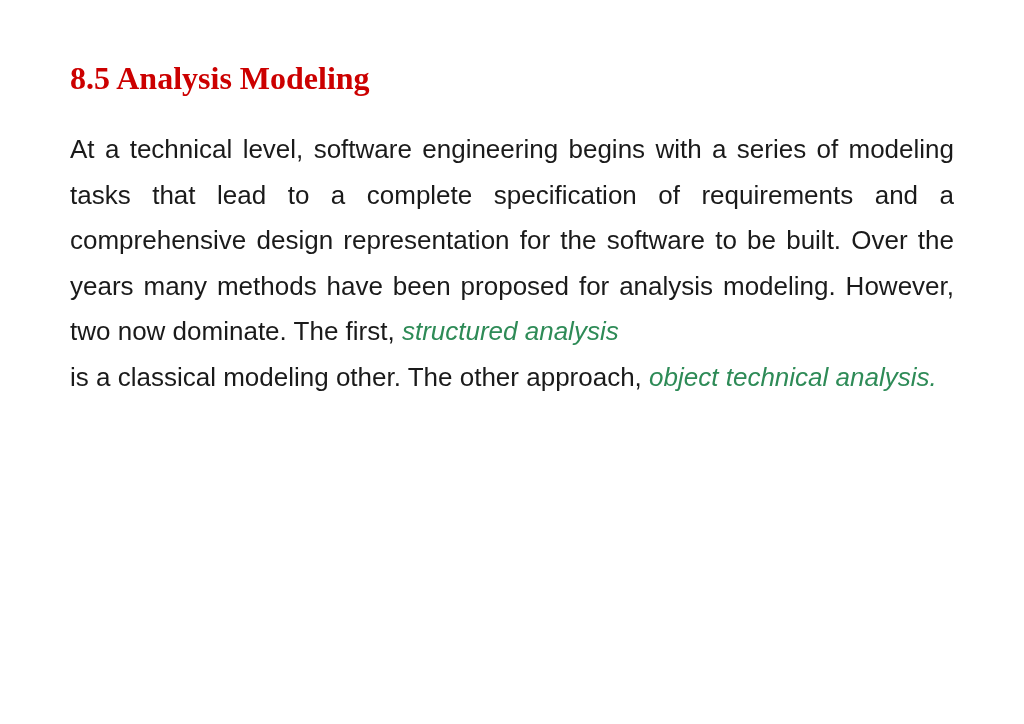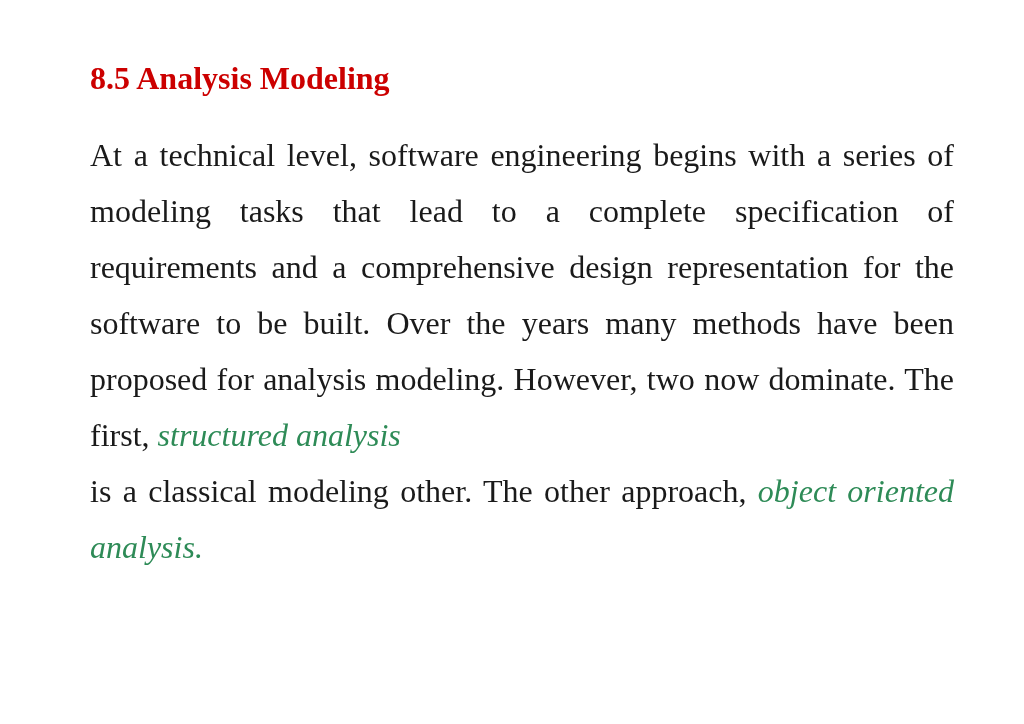--- a/index.html
+++ b/index.html
@@ -16,48 +16,47 @@
       display: flex;
       align-items: flex-start;
       justify-content: flex-start;
     }
 
     .page-container {
       width: 1024px;
       height: 704px;
       background: #ffffff;
       padding: 60px 70px 60px 70px;
-      margin-left: 20px;
     }
 
     .section-title {
       font-family: Georgia, 'Times New Roman', Times, serif;
       font-size: 32px;
       font-weight: bold;
       color: #cc0000;
       margin-bottom: 30px;
     }
 
     .body-text {
-      font-family: Liberation Serif, serif;
-      font-size: 32px;
+      font-family: Liberation Sans, sans-serif;
+      font-size: 26px;
       line-height: 1.75;
       color: #1a1a1a;
       text-align: justify;
       text-justify: inter-word;
     }
 
     .link-green {
       color: #2e8b57;
       font-style: italic;
     }
   </style>
 </head>
 <body>
 
 <div class="page-container">
   <h1 class="section-title">8.5 Analysis Modeling</h1>
 
   <p class="body-text">
     <span>At  a  technical  level,  software  engineering  begins  with  a  series  of  modeling  tasks  that  lead  to  a  complete  specification  of requirements and a comprehensive design representation  for the software to be built. Over the years many methods  have been proposed for analysis modeling. However, two  now dominate. The first,</span> <span class="link-green">structured analysis</span><br>
-    <span>is a classical  modeling other. The other approach,</span> <span class="link-green">object oriented  analysis.</span>
+    <span>is a classical  modeling other. The other approach,</span> <span class="link-green">object technical  analysis.</span>
   </p>
 </div>
 
 </body></html>

